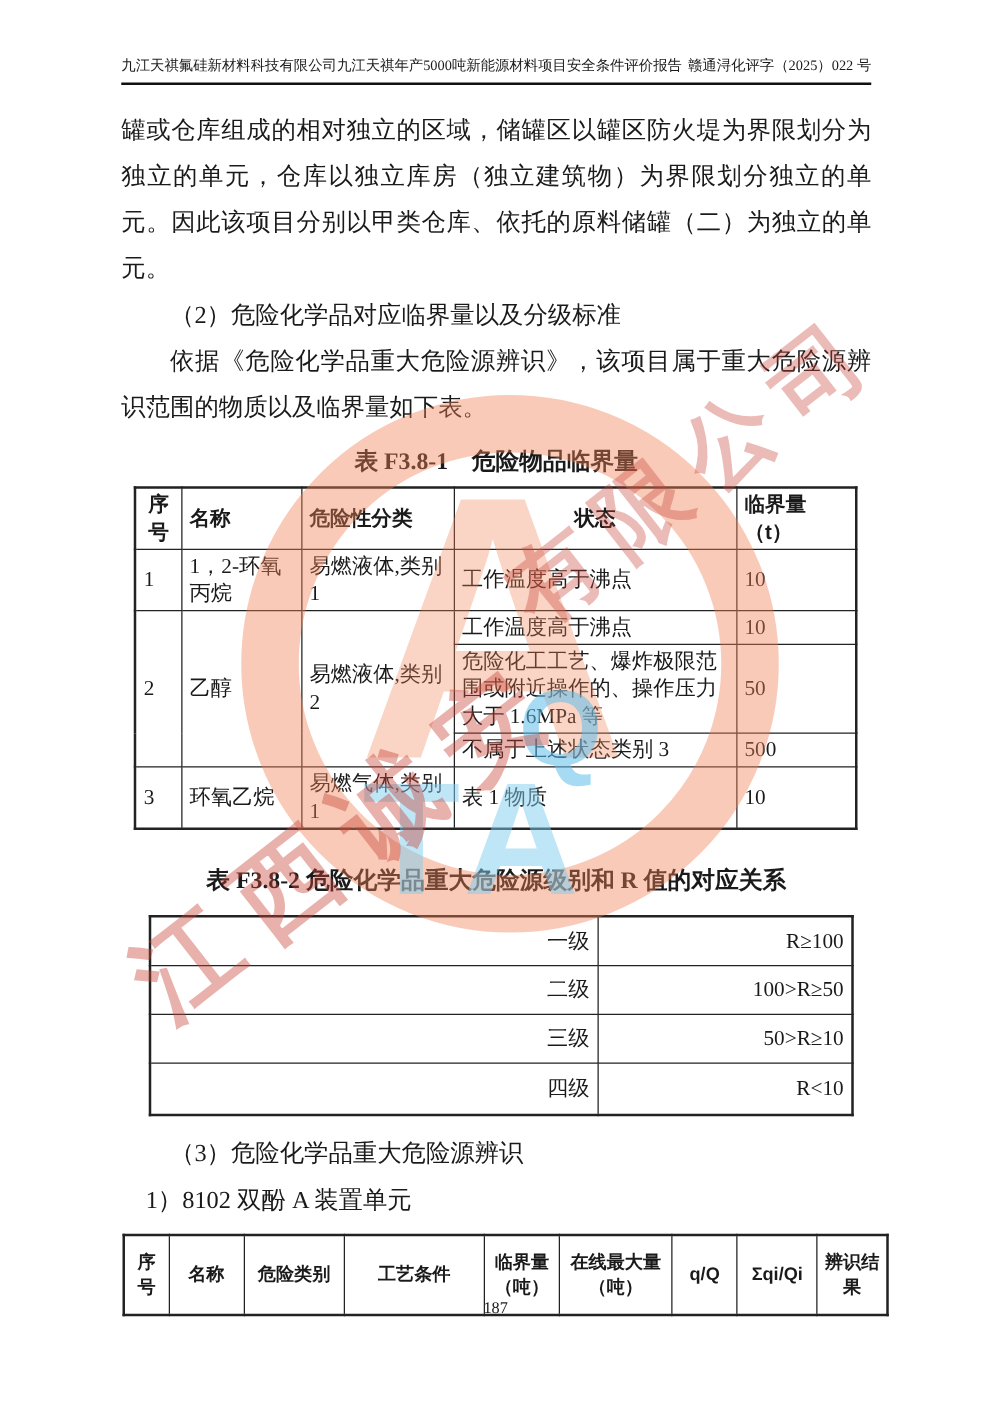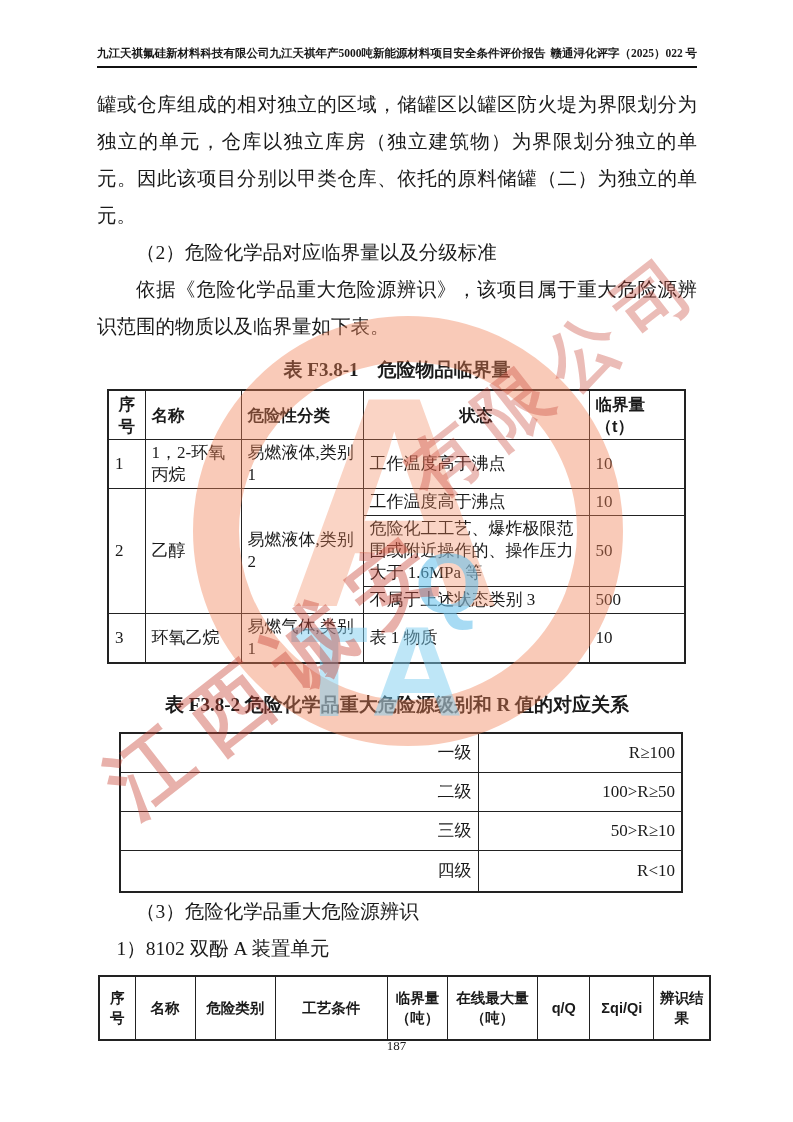--- a/index.html
+++ b/index.html
@@ -5,21 +5,21 @@
   html,body{margin:0;padding:0;}
   body{
     width:793px;height:1122px;position:relative;background:#ffffff;
     font-family:"Liberation Serif","DejaVu Serif",serif;color:#1a1a1a;
     overflow:hidden;
   }
   .content{position:absolute;top:46px;left:97px;width:600px;z-index:1;}
   .doc-header{
     display:flex;justify-content:space-between;align-items:center;
     font-family:"Liberation Serif","DejaVu Serif",serif;
-    font-weight:bold;font-size:11.5px;line-height:15px;
+    font-weight:normal;font-size:11.5px;line-height:15px;
     border-bottom:2px solid #111;padding-bottom:5px;white-space:nowrap;
   }
   .doc-header .hdr-right{}
   .body-text{font-size:19.5px;line-height:37px;text-align:justify;}
   .p1{margin-top:18px;}
   .p-indent{text-indent:2em;}
   .p-sub{text-indent:1em;}
   .tbl-title{
     text-align:center;font-weight:bold;font-size:19px;line-height:26px;
     font-family:"Liberation Serif","DejaVu Serif",serif;
@@ -28,21 +28,21 @@
   table{border-collapse:collapse;table-layout:fixed;padding-left:36px;}
   td,th{border:1px solid #222;padding:2px 6px;vertical-align:middle;
         font-size:17px;line-height:22px;font-weight:normal;text-align:left;}
   table.tbl{border:2px solid #222;}
   .th-b{font-family:"Liberation Sans","DejaVu Sans",sans-serif;font-weight:bold;font-size:16.5px;}
   .tbl1{margin-top:6px;width:577px;margin-left:10px;}
   .tbl1 .c-center{text-align:center;}
   .tbl2{margin-top:14px;width:562px;margin-left:22px;}
   .tbl2 td{text-align:right;}
   .tbl2-title{margin-top:28px;}
-  .p3-block{}
+  .p3-block{margin-top:12px;}
   .t3-title{margin-top:10px;font-size:19px;}
   .tbl3{margin-top:8px;width:613px;margin-left:1px;}
   .tbl3 td,.tbl3 th{font-size:14.5px;line-height:20px;padding:2px 5px;}
   .tbl3 .th-b{font-size:14.5px;text-align:center;}
   .page-num{
     position:absolute;left:0;right:0;top:1038px;text-align:center;
     font-size:13px;z-index:1;
   }
   
   .wm{position:absolute;z-index:5;pointer-events:none;}

